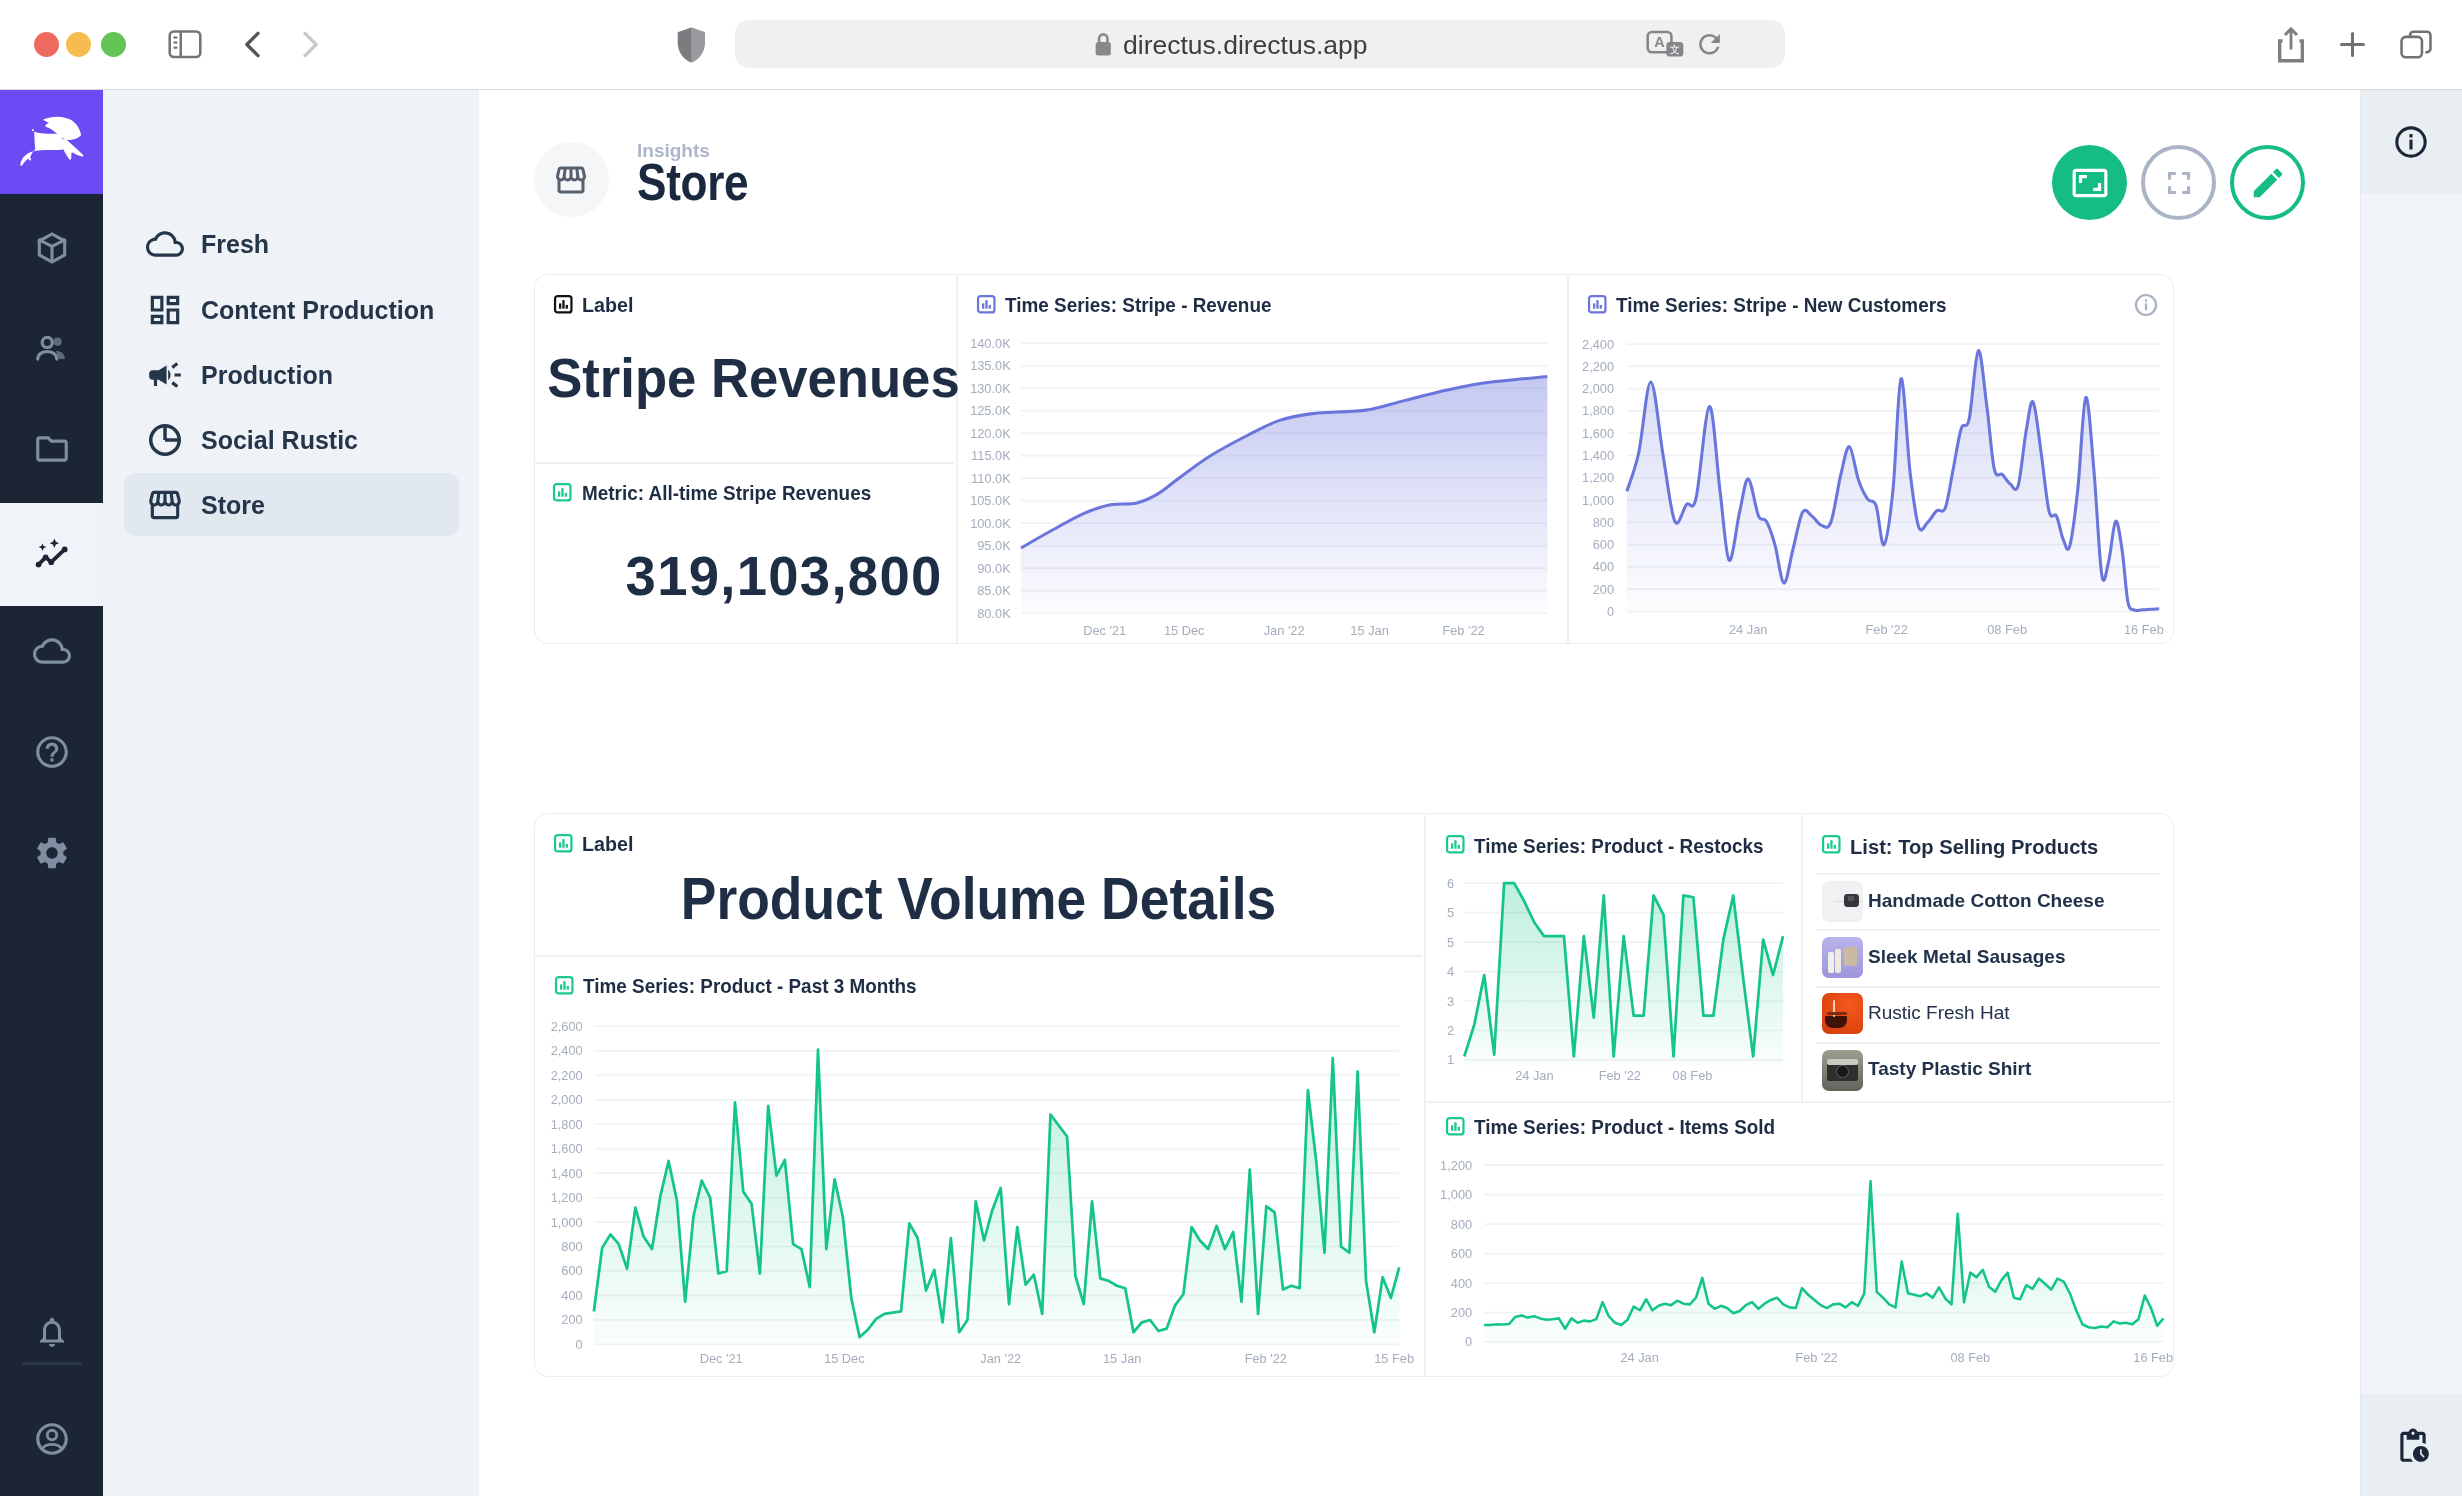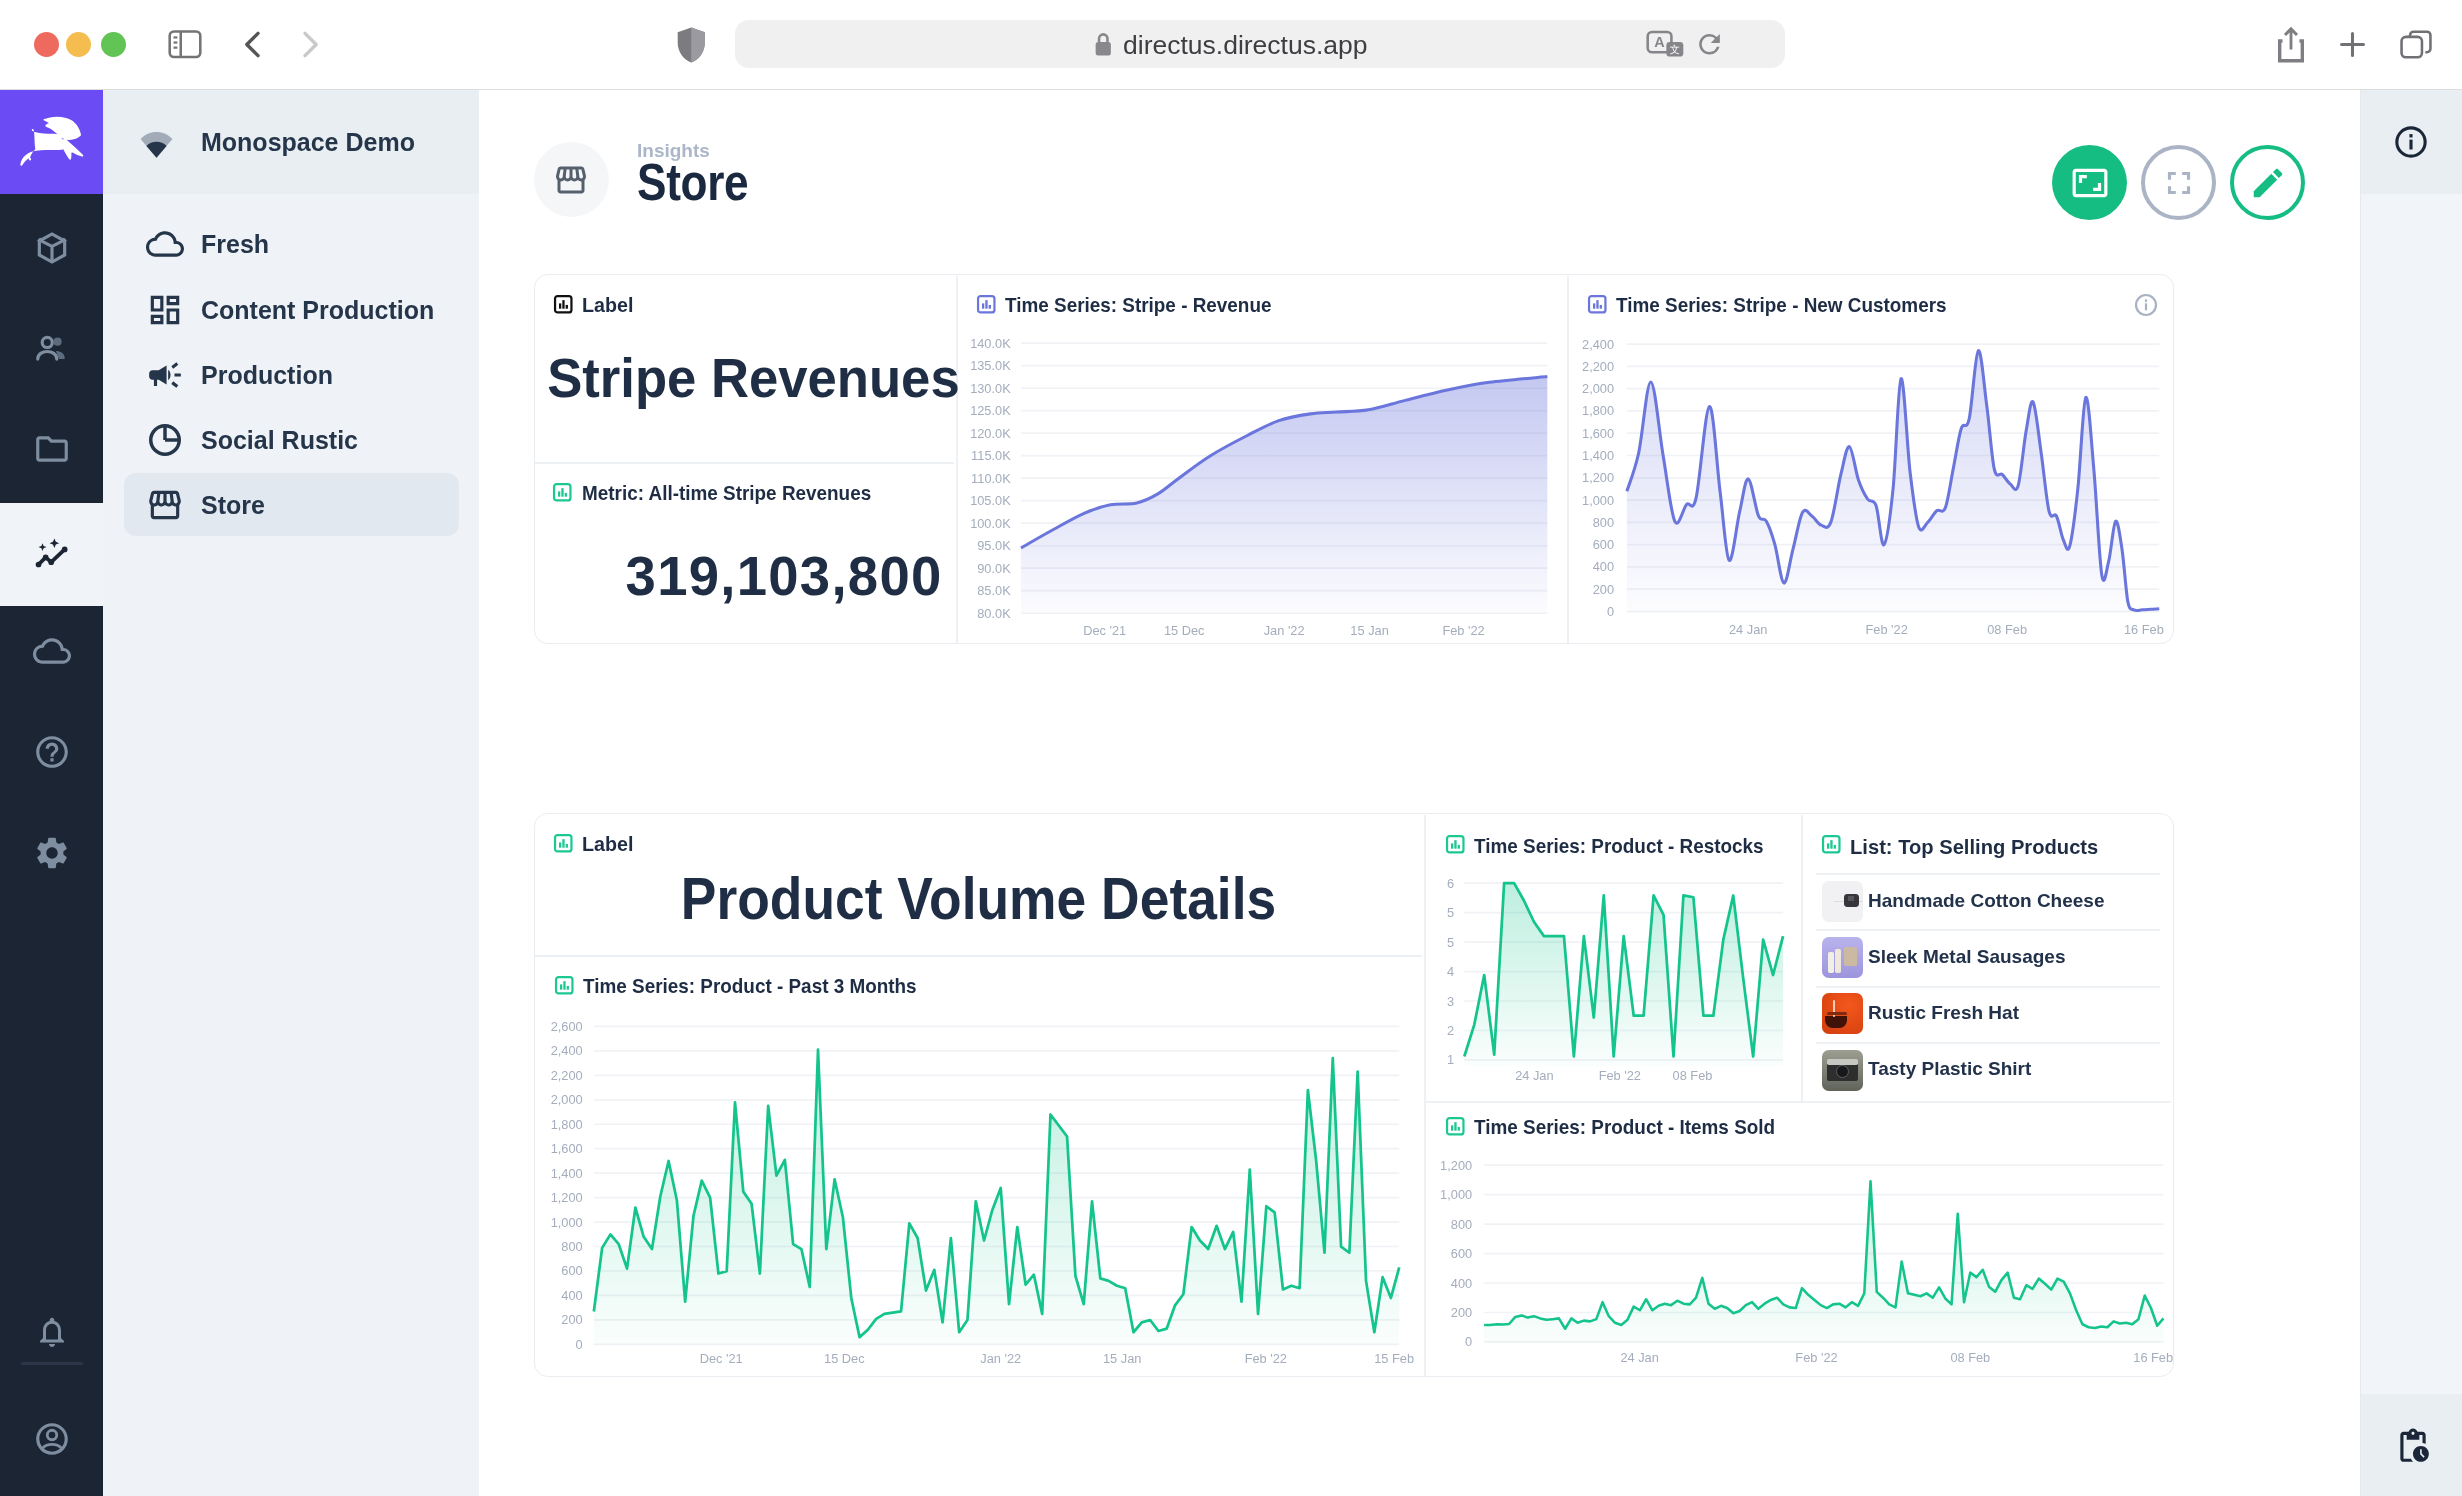--- a/index.html
+++ b/index.html
@@ -142,27 +142,20 @@
     <path d="M12 22c1.1 0 2-.9 2-2h-4c0 1.1.89 2 2 2zm6-6v-5c0-3.07-1.64-5.64-4.5-6.32V4c0-.83-.67-1.5-1.5-1.5s-1.5.67-1.5 1.5v.68C7.63 5.36 6 7.92 6 11v5l-2 2v1h16v-1l-2-2zm-2 1H8v-6c0-2.48 1.51-4.5 4-4.5s4 2.02 4 4.5v6z" fill="#7e8ea0"></path>
   </svg>
   <div class="abs" style="left:20.5px;top:1272px;width:62px;height:2.6px;background:#2b3648;border-radius:1.7px;"></div>
   <svg class="abs" style="left:32.5px;top:1330px" width="38" height="38" viewBox="0 0 24 24">
     <path d="M12 2C6.48 2 2 6.48 2 12s4.48 10 10 10 10-4.48 10-10S17.52 2 12 2zm0 2c4.41 0 8 3.59 8 8 0 1.85-.63 3.55-1.69 4.9-1.16-1.32-3.52-2.4-6.31-2.4s-5.15 1.08-6.31 2.4A7.96 7.96 0 0 1 4 12c0-4.41 3.59-8 8-8zm0 16c-1.9 0-3.64-.66-5.01-1.77.83-1.12 2.75-1.93 5.01-1.93s4.18.81 5.01 1.93A7.95 7.95 0 0 1 12 20z" fill="#7e8ea0"></path>
     <circle cx="12" cy="9.5" r="3" fill="none" stroke="#7e8ea0" stroke-width="1.8"></circle>
   </svg>
 </div>
 
 <div class="abs" style="left:103px;top:90px;width:376px;height:1406px;background:#eff2f6;">
-  <div class="abs" style="left:0;top:0;width:376px;height:104px;background:#e9eef3;">
-    <svg class="abs" style="left:34px;top:35px" width="39" height="36" viewBox="0 0 24 22">
-      <path d="M12 20 L2.2 8.6 C4.8 5.9 8.2 4.3 12 4.3 s7.2 1.6 9.8 4.3 Z" fill="#a2abb8"></path>
-      <path d="M12 20 L5.8 12.8 C7.5 11.2 9.6 10.3 12 10.3 s4.5.9 6.2 2.5 Z" fill="#25354a"></path>
-    </svg>
-    <div class="abs" style="left:98px;top:38px;font-size:25px;font-weight:700;color:#25354a;">Monospace Demo</div>
-  </div>
   <svg class="abs" style="left:43px;top:135px" width="38" height="38" viewBox="0 0 24 24">
       <path d="M19.35 10.04C18.67 6.59 15.64 4 12 4 9.11 4 6.6 5.64 5.35 8.04 2.34 8.36 0 10.91 0 14c0 3.31 2.69 6 6 6h13c2.76 0 5-2.24 5-5 0-2.64-2.05-4.78-4.65-4.96zM19 18H6c-2.21 0-4-1.79-4-4s1.79-4 4-4h.71C7.37 7.69 9.48 6 12 6c3.04 0 5.5 2.46 5.5 5.5v.5H19c1.66 0 3 1.34 3 3s-1.34 3-3 3z" fill="#25354a"></path>
     </svg>
     <div class="abs" style="left:98px;top:139px;font-size:25px;font-weight:700;color:#25354a;line-height:1.2;">Fresh</div>
   <svg class="abs" style="left:43px;top:201px" width="38" height="38" viewBox="0 0 24 24">
       <path d="M19 5v2h-4V5h4M9 5v6H5V5h4m10 8v6h-4v-6h4M9 17v2H5v-2h4M21 3h-8v6h8V3zM11 3H3v10h8V3zm10 8h-8v10h8V11zm-10 4H3v6h8v-6z" fill="#25354a"></path>
     </svg>
     <div class="abs" style="left:98px;top:205px;font-size:25px;font-weight:700;color:#25354a;line-height:1.2;">Content Production</div>
   <svg class="abs" style="left:43px;top:266px" width="38" height="38" viewBox="0 0 24 24">
       <path d="M18 11v2h4v-2h-4zm-2 6.61c.96.71 2.21 1.65 3.2 2.39.4-.53.8-1.07 1.2-1.6-.99-.74-2.24-1.68-3.2-2.4-.4.54-.8 1.08-1.2 1.61zM20.4 5.6c-.4-.53-.8-1.07-1.2-1.6-.99.74-2.24 1.68-3.2 2.4.4.53.8 1.07 1.2 1.6.96-.72 2.21-1.65 3.2-2.4zM4 9c-1.1 0-2 .9-2 2v2c0 1.1.9 2 2 2h1v4h2v-4h1l5 3V6L8 9H4zm11.5 3c0-1.33-.58-2.53-1.5-3.35v6.69c.92-.81 1.5-2.01 1.5-3.34z" fill="#25354a"></path>
@@ -494,21 +487,21 @@
       <div class="abs" style="left:13.7px;top:12px;width:6px;height:24px;background:#efe9dc;border-radius:1.7px;"></div>
       <div class="abs" style="left:22px;top:10.3px;width:13.7px;height:19px;background:#cbb9a2;border-radius:1.7px;"></div>
     </div>
     <div class="abs" style="left:67px;top:134px;font-size:19px;font-weight:700;color:#22324a;line-height:1.1;white-space:nowrap;">Sleek Metal Sausages</div>
     <div class="abs" style="left:20.5px;top:180px;width:41px;height:41px;border-radius:6.8px;overflow:hidden;">
       <div style="width:41px;height:41px;background:radial-gradient(circle at 65% 30%,#f3581d,#d23c0c);"></div>
       <div class="abs" style="left:3.4px;top:23px;width:22px;height:12px;background:#401208;border-radius:0 0 7.7px 7.7px;"></div>
       <div class="abs" style="left:11px;top:6.8px;width:2.6px;height:17px;background:#fbceb5;border-radius:1.7px;"></div>
       <div class="abs" style="left:5.1px;top:19px;width:20.5px;height:3.4px;background:#7e2b12;border-radius:1.7px;"></div>
     </div>
-    <div class="abs" style="left:67px;top:190px;font-size:19px;font-weight:700;color:#22324a;line-height:1.1;white-space:nowrap;">Rustic Fresh Hat</div>
+    <div class="abs" style="left:67px;top:190px;font-size:19px;font-weight:400;color:#22324a;line-height:1.1;white-space:nowrap;">Rustic Fresh Hat</div>
     <div class="abs" style="left:20.5px;top:237px;width:41px;height:41px;border-radius:6.8px;overflow:hidden;">
       <div style="width:41px;height:41px;background:linear-gradient(180deg,#9c9f90,#60635a);"></div>
       <div class="abs" style="left:5.1px;top:12px;width:31px;height:19px;background:#2e2f2c;border-radius:2.6px;"></div>
       <div class="abs" style="left:5.1px;top:8.5px;width:31px;height:6px;background:#c8c8c2;border-radius:1.7px;"></div>
       <div class="abs" style="left:14.5px;top:14.5px;width:13px;height:13px;border-radius:50%;background:#17181a;border:1.7px solid #5d5e60;"></div>
     </div>
     <div class="abs" style="left:67px;top:246px;font-size:19px;font-weight:700;color:#22324a;line-height:1.1;white-space:nowrap;">Tasty Plastic Shirt</div>
   </div>
 <div class="abs" style="left:1424px;top:1101px;width:750px;height:276px;">
   <div class="abs" style="left:21.4px;top:14.5px;">

